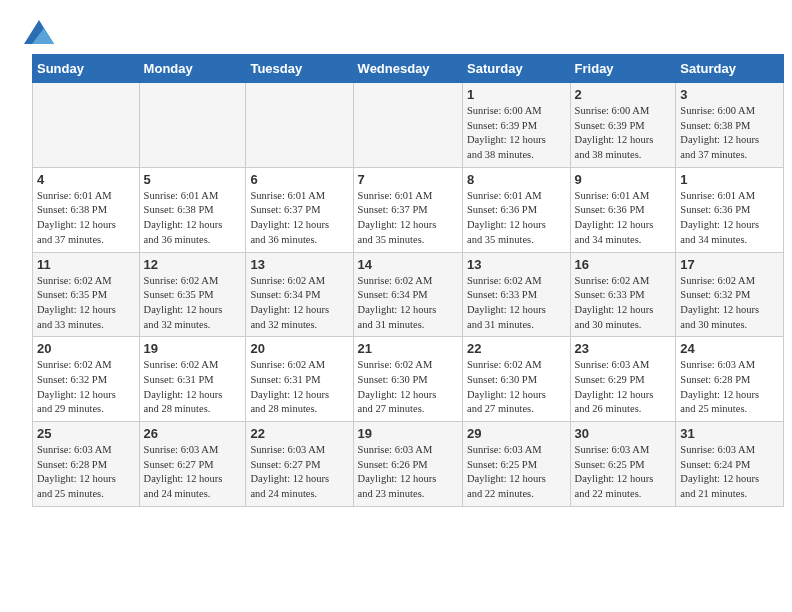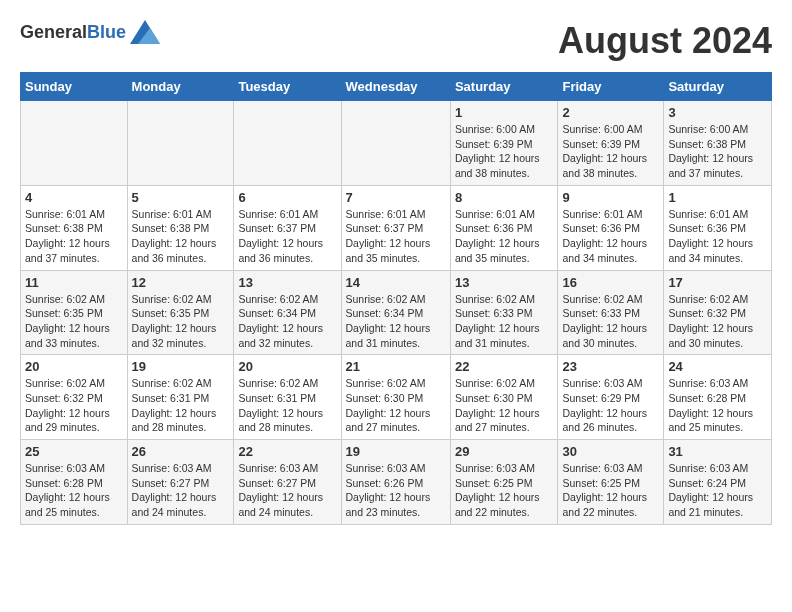--- a/index.html
+++ b/index.html
@@ -35,20 +35,21 @@
     }
     .title-section h2 {
       font-size: 16px;
       font-weight: normal;
       color: #333;
     }
     .calendar {
       width: 100%;
       border-collapse: collapse;
       font-size: 11px;
+      margin-left: 12px;
     }
     .calendar thead th {
       background-color: #2a6db5;
       color: #fff;
       padding: 6px 4px;
       text-align: left;
       font-size: 13px;
       font-weight: bold;
       border: 1px solid #2a6db5;
     }
@@ -69,42 +70,39 @@
       font-size: 13px;
       font-weight: bold;
       color: #333;
       display: block;
       margin-bottom: 2px;
     }
     .day-info {
       color: #333;
       font-size: 10.5px;
       line-height: 1.4;
+      font-family: Liberation Serif, serif;
     }
     .empty-cell {
       background-color: #f5f5f5;
     }
   </style>
 </head>
 <body>
 
 <div class="header">
   <div class="logo">
     <div class="logo-row">
-      <div>
-        <span style="font-size:18px;font-weight:bold;color:#333;">General</span><span style="font-size:18px;font-weight:bold;color:#2a6db5;">Blue</span>
-      </div>
       <svg width="30" height="24" viewBox="0 0 30 24" style="margin-left:4px;">
         <polygon points="0,24 15,0 30,24" fill="#2a6db5"></polygon>
         <polygon points="8,24 20,8 30,24" fill="#5ba3d9"></polygon>
       </svg>
     </div>
   </div>
   <div class="title-section">
-    <h1>August 2024</h1>
   </div>
 </div>
 
 <table class="calendar">
   <thead>
     <tr>
     <th>Sunday</th>
         <th>Monday</th>
         <th>Tuesday</th>
         <th>Wednesday</th>

